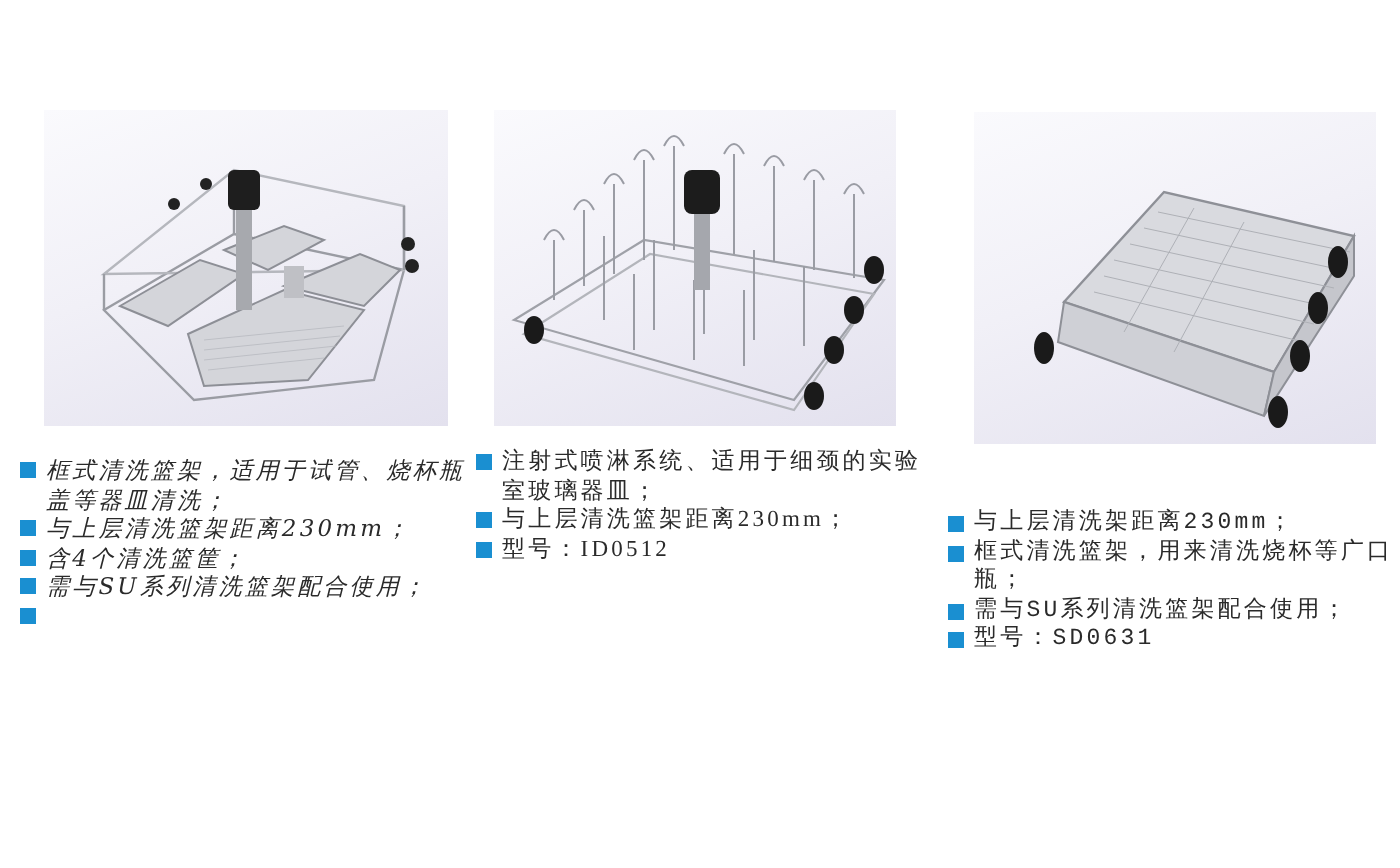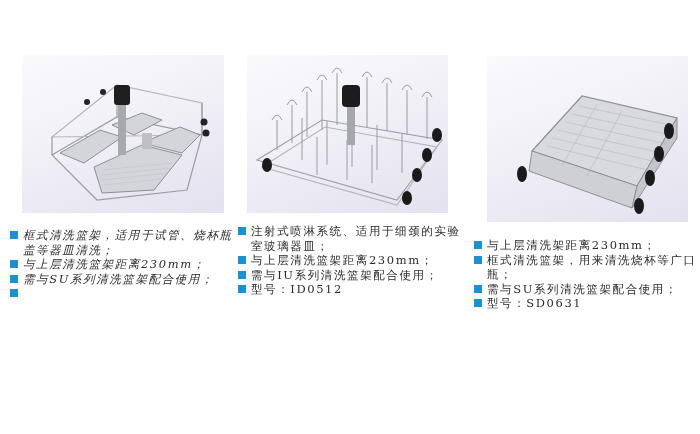--- a/index.html
+++ b/index.html
@@ -21,22 +21,22 @@
 
   .spec-list {
     position: absolute; list-style: none; margin: 0; padding: 0;
     font-size: 11.5px; line-height: 14.5px; letter-spacing: 1.6px;
   }
   .spec-list li { position: relative; padding-left: 15px; }
   .spec-list li .bullet {
     position: absolute; left: 2px; top: 3px; width: 8px; height: 8px;
   }
   #list-1 { left: 8px; top: 228px; width: 236px; font-style: italic; }
-  #list-2 { left: 236px; top: 224px; width: 230px; }
-  #list-3 { left: 472px; top: 238px; width: 226px; }
+  #list-2 { left: 236px; top: 224px; width: 230px; font-family: Liberation Serif, serif; }
+  #list-3 { left: 472px; top: 255px; width: 226px; font-family: Liberation Mono, monospace; }
 </style>
 </head>
 <body style="color: rgb(42, 42, 42);">
 
 <div class="photo" id="photo-1" title="框式清洗篮架 (4 mesh baskets with central nozzle)">
   <svg viewBox="0 0 202 158">
     <g fill="none" stroke="#9a9ca3" stroke-width="1.2">
       <polygon points="30,100 95,62 180,80 165,135 75,145"></polygon>
       <polygon points="30,82 95,30 180,48 180,80" stroke="#b5b7bd"></polygon>
       <line x1="30" y1="82" x2="30" y2="100"></line>
@@ -123,28 +123,28 @@
       <ellipse cx="172" cy="98" rx="5" ry="8"></ellipse>
         <ellipse cx="163" cy="122" rx="5" ry="8"></ellipse>
       <ellipse cx="152" cy="150" rx="5" ry="8"></ellipse>
     </g>
   </svg>
 </div>
 
 <ul class="spec-list" id="list-1">
   <li><span class="bullet" style="background: rgb(26, 143, 209);"></span><span>框式清洗篮架，适用于试管、烧杯瓶盖等器皿清洗；</span></li>
   <li><span class="bullet" style="background: rgb(26, 143, 209);"></span><span>与上层清洗篮架距离230mm；</span></li>
+  <li><span class="bullet" style="background: rgb(26, 143, 209);"></span><span>含4个清洗篮筐；</span></li>
   <li><span class="bullet" style="background: rgb(26, 143, 209);"></span><span>需与SU系列清洗篮架配合使用；</span></li>
   <li><span class="bullet" style="background: rgb(26, 143, 209);"></span></li>
 </ul>
 
 <ul class="spec-list" id="list-2">
   <li><span class="bullet" style="background: rgb(26, 143, 209);"></span><span>注射式喷淋系统、适用于细颈的实验室玻璃器皿；</span></li>
   <li><span class="bullet" style="background: rgb(26, 143, 209);"></span><span>与上层清洗篮架距离230mm；</span></li>
-  <li><span class="bullet" style="background: rgb(26, 143, 209);"></span><span>需与IU系列清洗篮架配合使用；</span></li>
   <li><span class="bullet" style="background: rgb(26, 143, 209);"></span><span>型号：ID0512</span></li>
 </ul>
 
 <ul class="spec-list" id="list-3">
   <li><span class="bullet" style="background: rgb(26, 143, 209);"></span><span>与上层清洗架距离230mm；</span></li>
   <li><span class="bullet" style="background: rgb(26, 143, 209);"></span><span>框式清洗篮架，用来清洗烧杯等广口瓶；</span></li>
   <li><span class="bullet" style="background: rgb(26, 143, 209);"></span><span>需与SU系列清洗篮架配合使用；</span></li>
   <li><span class="bullet" style="background: rgb(26, 143, 209);"></span><span>型号：SD0631</span></li>
 </ul>
 

